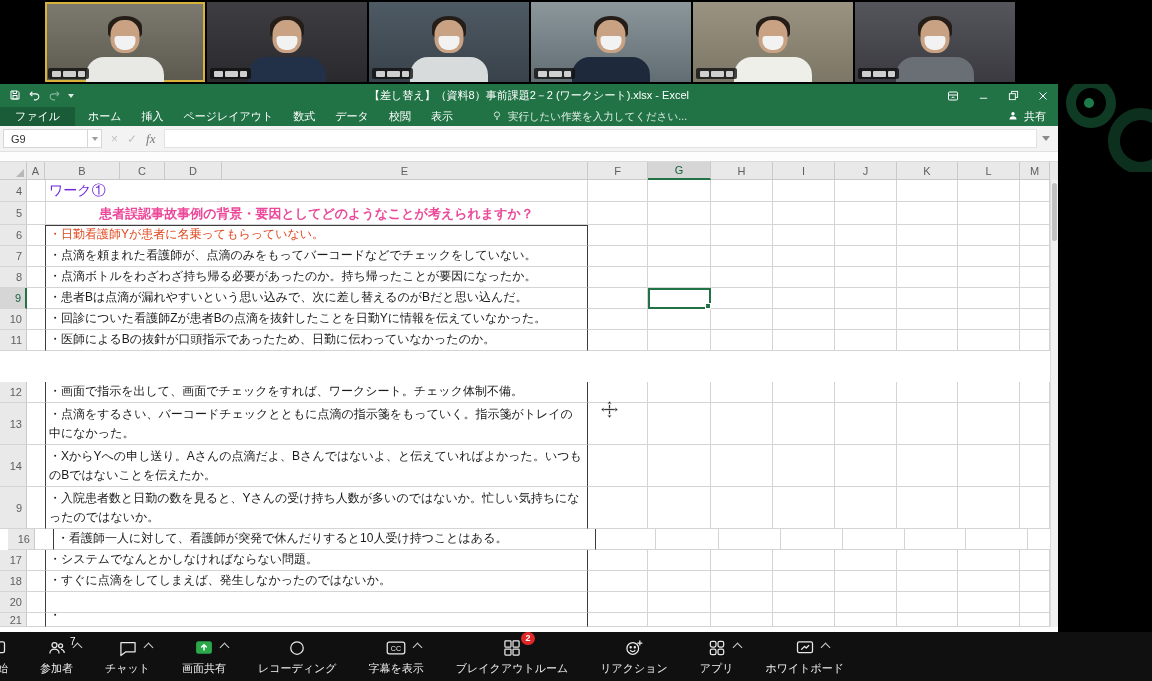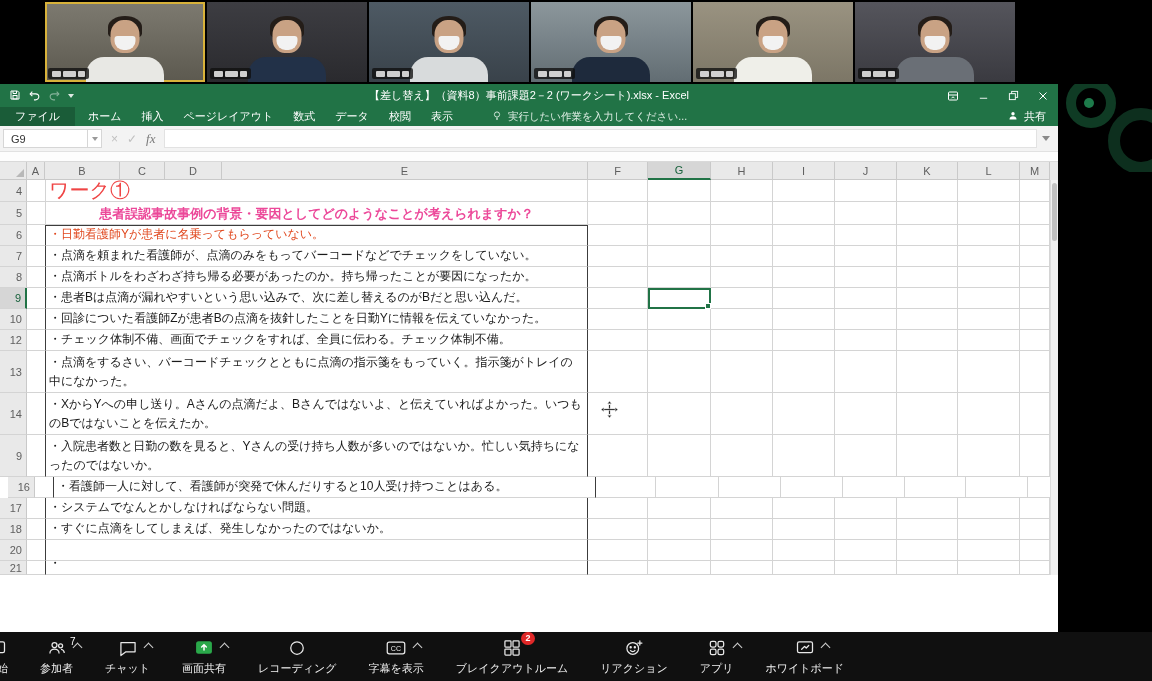--- a/index.html
+++ b/index.html
@@ -60,21 +60,21 @@
   .ch.selc{background:#d6d6d6;border-bottom:2px solid #217346;color:#17613b;}
   .gridwrap{position:relative;}
   .grow{display:flex;}
   .rh{width:27px;background:#e9e9e9;border-right:1px solid #c9c9c9;border-bottom:1px solid #d4d4d4;font-size:11px;color:#5f5f5f;display:flex;align-items:center;justify-content:flex-end;padding-right:4px;}
   .rh.selr{background:#d6d6d6;border-right:2px solid #217346;color:#17613b;}
   .ca{width:18px;border-bottom:1px solid #d4d4d4;}
   .be{width:543px;border-bottom:1px solid #d4d4d4;border-left:1px solid #d4d4d4;border-right:1px solid #d4d4d4;
       font-size:12px;color:#1a1a1a;display:flex;align-items:flex-end;padding:0 3px 1px 3px;line-height:19px;overflow:hidden;}
   .be.boxed{border-left:1px solid #3c3c3c;border-right:1px solid #3c3c3c;}
   .be.boxtop{border-top:1px solid #3c3c3c;}
-  .be.t{font-size:20px;color:#ef4444;}
+  .be.t{font-size:14px;color:#6d28d9;}
   .be.q{font-weight:bold;font-size:13px;justify-content:center;color:#ec4899;}
   .be.red{color:#e0461c;}
   .gc{border-right:1px solid #d4d4d4;border-bottom:1px solid #d4d4d4;position:relative;}
   .gc.sel{outline:2px solid #217346;outline-offset:-2px;z-index:2;}
   .fillh{position:absolute;right:-1px;bottom:-1px;width:6px;height:6px;background:#217346;border:1px solid #fff;z-index:3;}
   .vscroll{position:absolute;right:0;top:0;bottom:0;width:8px;background:#f1f1f1;border-left:1px solid #dcdcdc;}
   .vthumb{position:absolute;left:1px;right:1px;top:3px;height:58px;background:#c1c1c1;border-radius:3px;}
 
   .stabs{position:absolute;left:0;bottom:0;width:100%;height:14px;background:#f0f0f0;border-top:1px solid #cfcfcf;display:flex;align-items:stretch;font-size:10px;color:#444;}
   .snav{display:flex;align-items:center;gap:5px;padding:0 7px;}
@@ -385,23 +385,36 @@
             <div class="gc" style="width: 60px;"></div>
             <div class="gc" style="width: 63px;"></div>
             <div class="gc" style="width: 62px;"></div>
             <div class="gc" style="width: 62px;"></div>
             <div class="gc" style="width: 62px;"></div>
             <div class="gc" style="width: 61px;"></div>
             <div class="gc" style="width: 62px;"></div>
             <div class="gc" style="width: 30px;"></div>
           </div>
           <div class="grow" style="height: 21px;">
+            <div class="rh">11</div>
+            <div class="ca"></div>
+            <div class="be boxed">・医師によるBの抜針が口頭指示であったため、日勤に伝わっていなかったのか。</div>
+            <div class="gc" style="width: 60px;"></div>
+            <div class="gc" style="width: 63px;"></div>
+            <div class="gc" style="width: 62px;"></div>
+            <div class="gc" style="width: 62px;"></div>
+            <div class="gc" style="width: 62px;"></div>
+            <div class="gc" style="width: 61px;"></div>
+            <div class="gc" style="width: 62px;"></div>
+            <div class="gc" style="width: 30px;"></div>
+          </div>
+          <div class="grow" style="height: 21px; margin-top: 31px;">
             <div class="rh">12</div>
             <div class="ca"></div>
-            <div class="be boxed">・チェック体制不備、画面でチェックをすれば、全員に伝わる。チェック体制不備。</div>
+            <div class="be boxed">・画面で指示を出して、画面でチェックをすれば、ワークシート。チェック体制不備。</div>
             <div class="gc" style="width: 60px;"></div>
             <div class="gc" style="width: 63px;"></div>
             <div class="gc" style="width: 62px;"></div>
             <div class="gc" style="width: 62px;"></div>
             <div class="gc" style="width: 62px;"></div>
             <div class="gc" style="width: 61px;"></div>
             <div class="gc" style="width: 62px;"></div>
             <div class="gc" style="width: 30px;"></div>
           </div>
           <div class="grow" style="height: 42px;">

